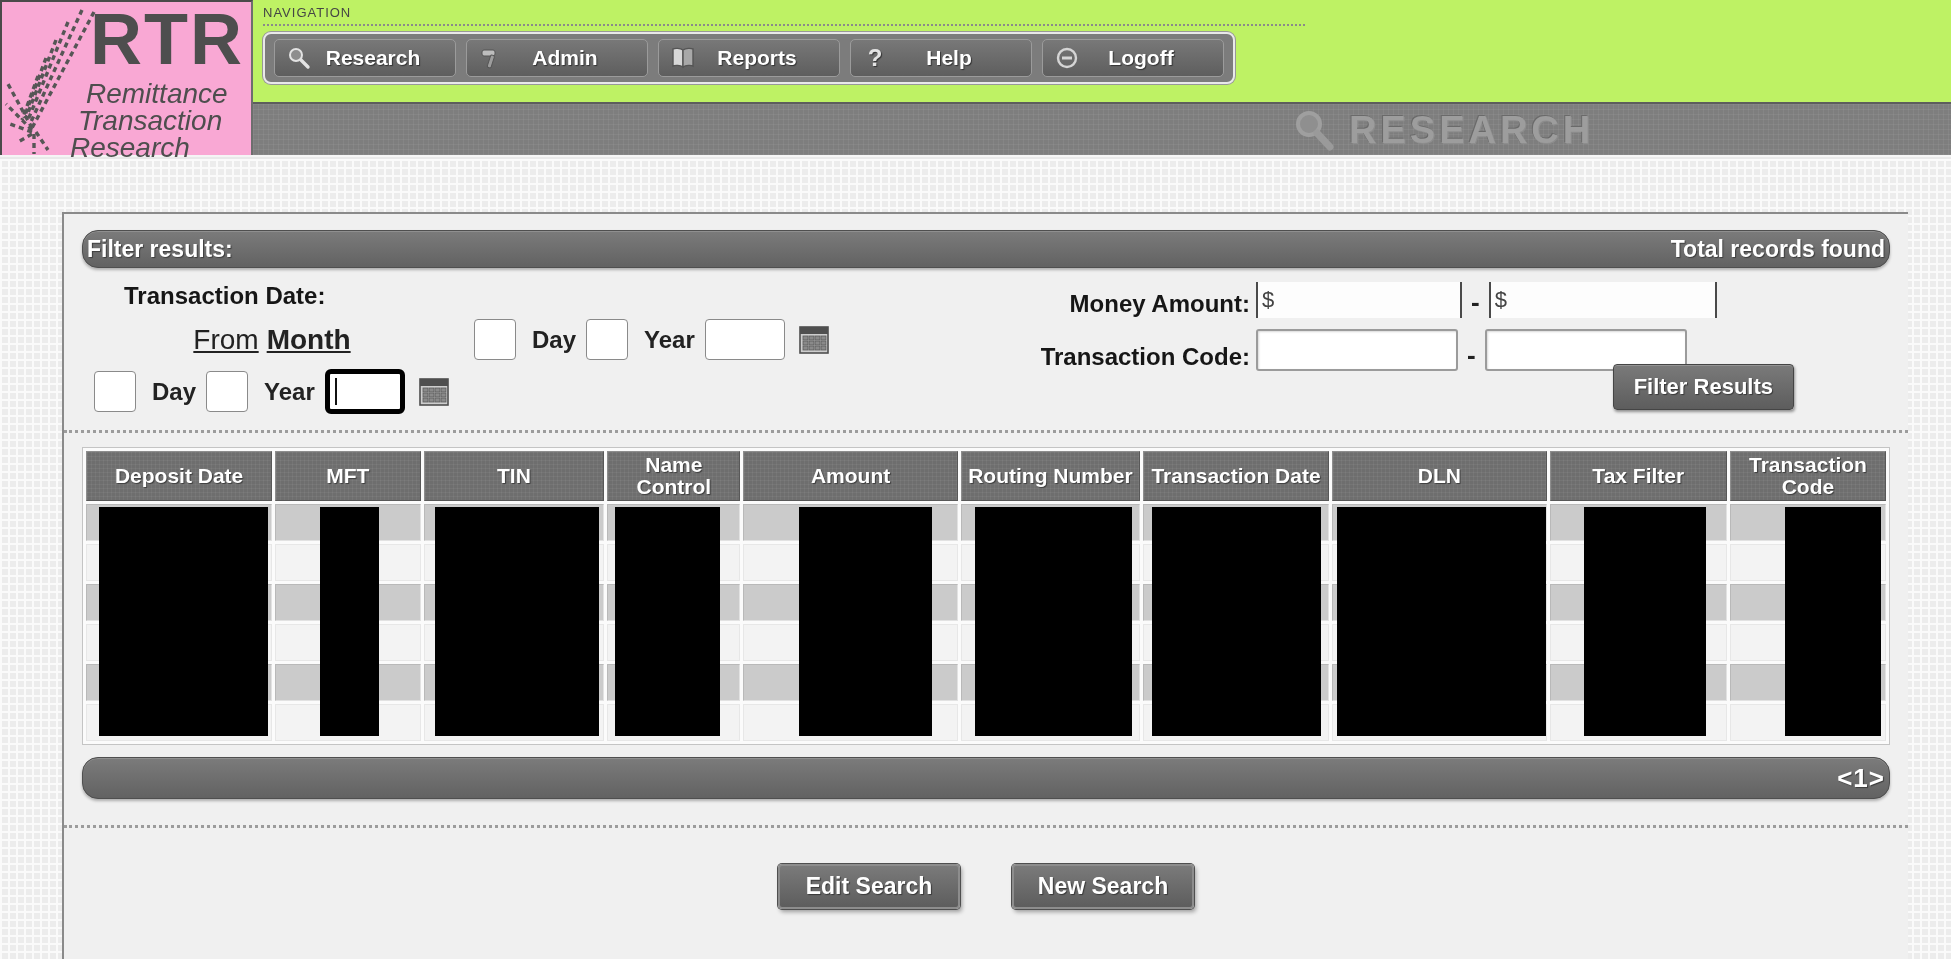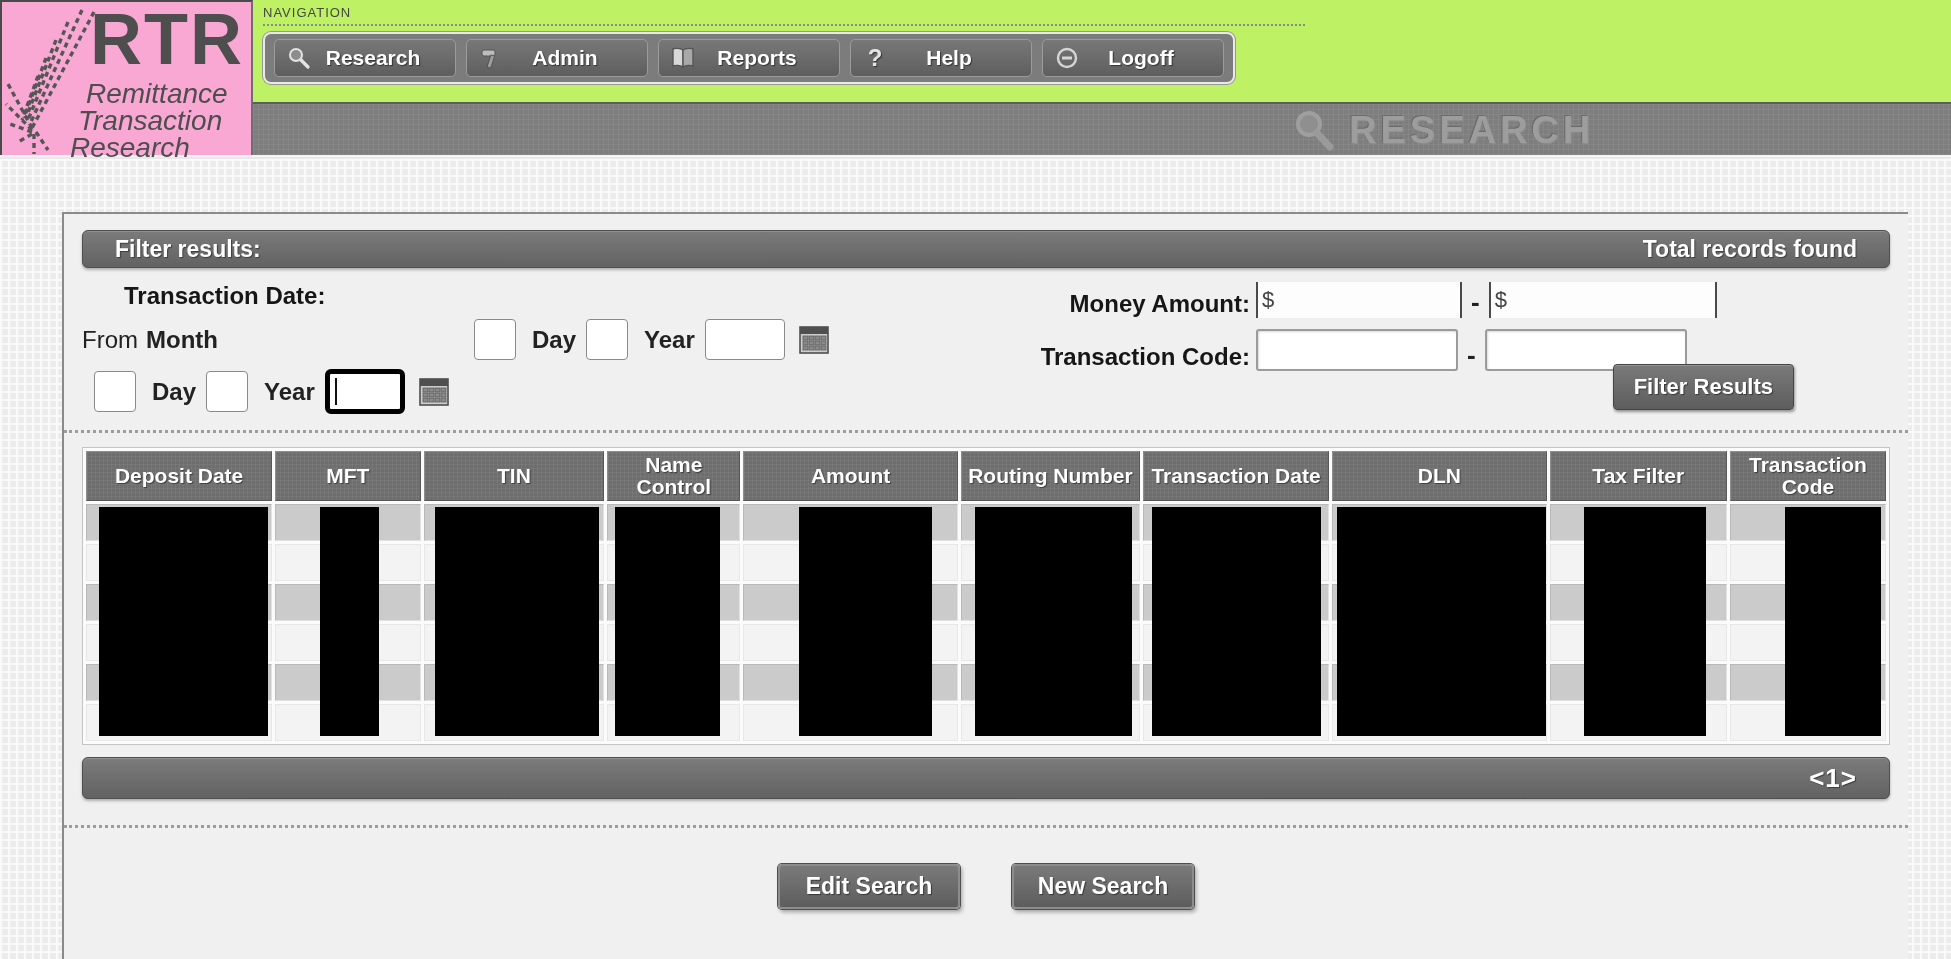--- a/index.html
+++ b/index.html
@@ -42,33 +42,33 @@
   
   .page { position:absolute; top:159px; bottom:0; left:0; right:0;
     background-color:#ececec;
     background-image:linear-gradient(#fafafa 2px, transparent 2px),
       linear-gradient(90deg, #fafafa 2px, transparent 2px);
     background-size:8px 8px; }
   .panel { position:absolute; left:62px; top:53px; width:1846px; bottom:0;
     background:#f0f0f0; border-left:2px solid #8a8a8a; border-top:2px solid #8a8a8a;
     padding:16px 18px 0 18px; }
 
-  .bar { height:38px; border-radius:6px; border:1px solid #4f4f4f;
+  .bar { height:38px; border-radius:16px; border:1px solid #4f4f4f;
     background:linear-gradient(#7b7b7b,#626262);
     background-color:#6d6d6d; box-shadow:0 2px 3px rgba(0,0,0,.28), inset 0 1px 0 #8f8f8f;
-    display:flex; align-items:center; padding:0 32px; color:#fff;
+    display:flex; align-items:center; padding:0 4px; color:#fff;
     font-weight:bold; font-size:23px; text-shadow:1px 1px 1px #3d3d3d; }
   .bar .spacer { flex:1; }
 
   
   .filter-grid { display:flex; margin-top:14px; }
   .f-left { width:950px; }
   .td-label { font-size:24px; font-weight:bold; color:#161616; margin-left:42px; }
   .date-row { display:flex; align-items:center; margin-top:9px; }
-  .row-label { width:380px; text-align:left; font-size:24px; color:#222; }
+  .row-label { width:380px; text-align:center; font-size:28px; color:#222;text-decoration:underline; }
   .row-label b { margin-left:8px; }
   .dlab { font-weight:bold; font-size:24px; color:#222; margin:0 10px 0 16px; }
   .mini-input { width:42px; height:41px; border:1px solid #8a8a8a; border-radius:4px;
     background:#fff; font-size:22px; text-align:center; }
   .year-wrap { position:relative; display:inline-flex; }
   .year-input { width:80px; height:41px; border:1px solid #8a8a8a; border-radius:4px;
     background:#fff; font-size:22px; padding:0 6px; }
   .year-wrap.focused .year-input { border:5px solid #000; border-radius:6px; height:45px; }
   .year-wrap.focused .caret { position:absolute; left:10px; top:9px; width:2px; height:27px; background:#111; }
   .cal { margin-left:14px; cursor:pointer; display:flex; }

